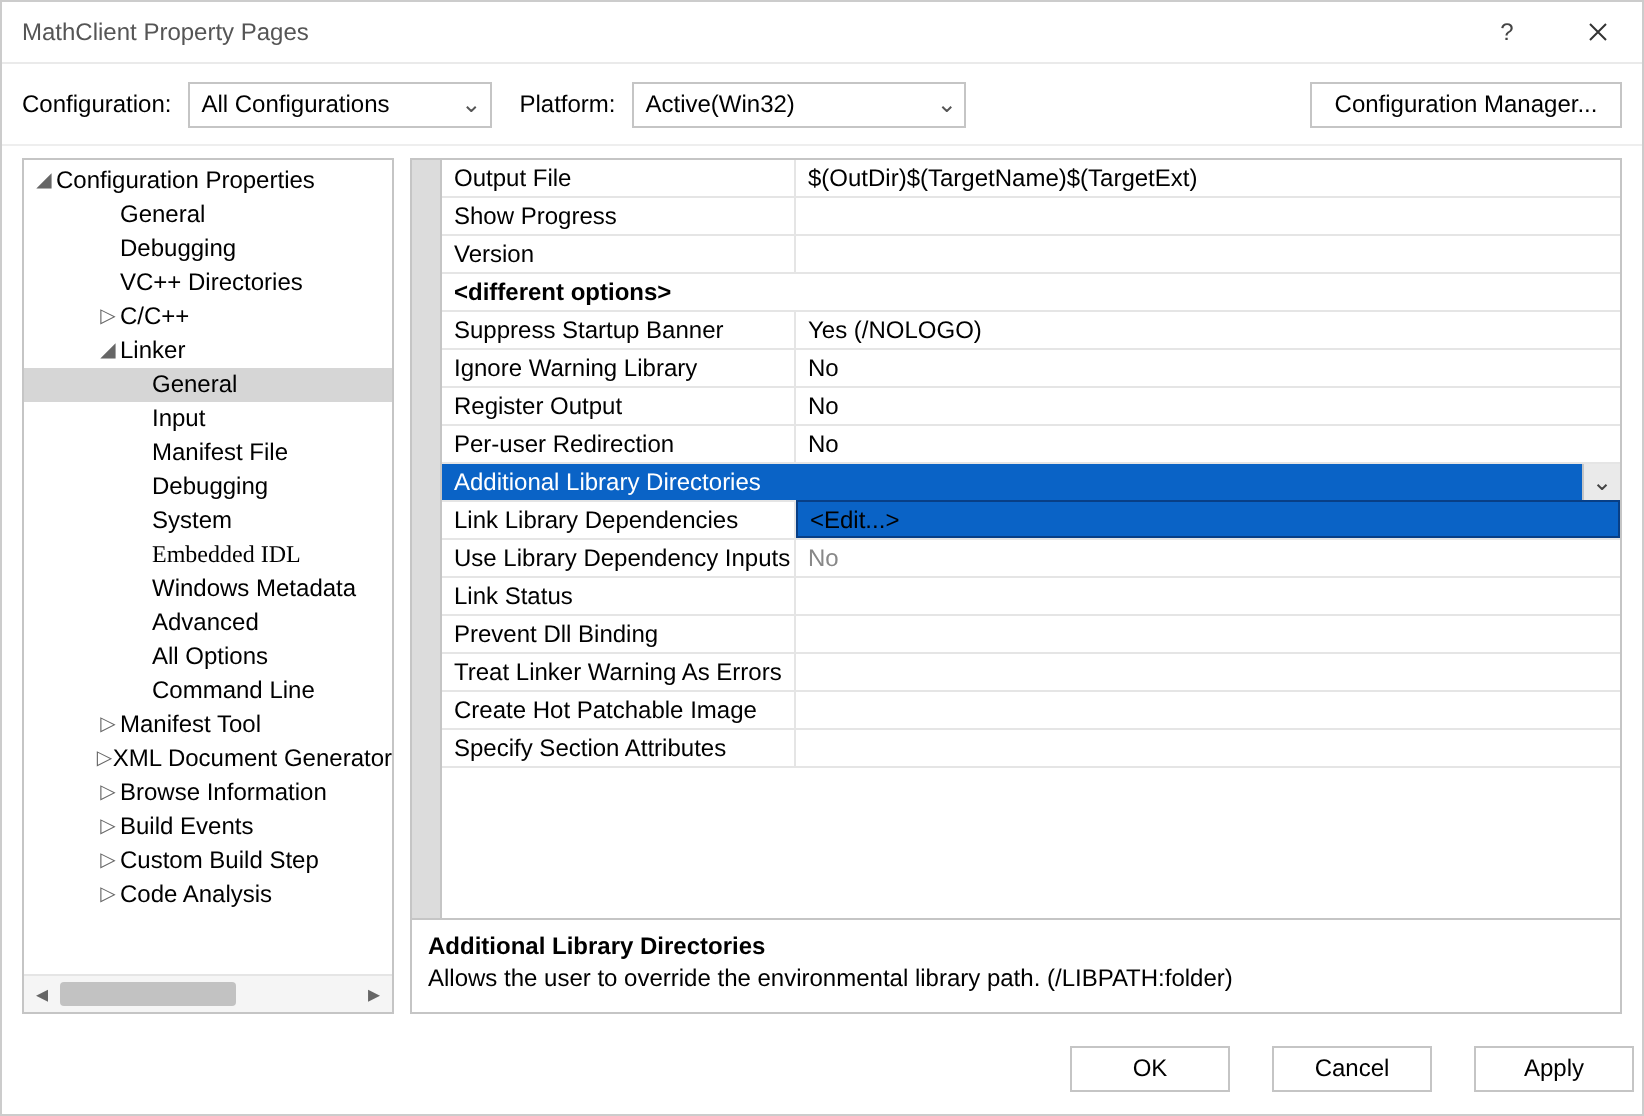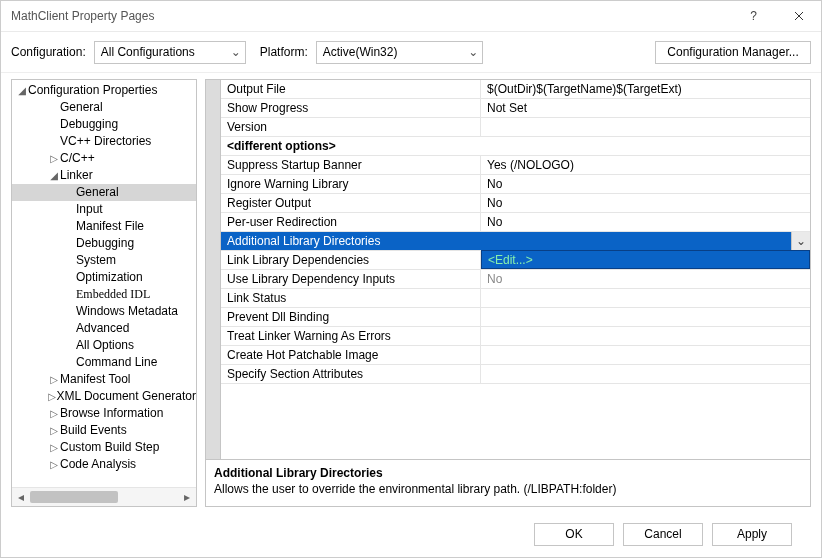--- a/index.html
+++ b/index.html
@@ -20,29 +20,29 @@
   .tree-scroll .track{flex:1;height:16px;position:relative}
   .tree-scroll .thumb{position:absolute;left:0;top:2px;height:12px;width:88px;background:#c2c2c2;border-radius:2px}
   .tnode{height:17px;line-height:17px;white-space:nowrap;display:flex;align-items:center;cursor:default}
   .tglyph{width:12px;text-align:center;color:#666;font-size:10px;display:inline-block}
   .tnode.sel{background:#d6d6d6}
   .right{flex:1;display:flex;flex-direction:column;min-height:0}
   .grid{flex:1;border:1px solid #c5c5c5;position:relative;overflow:hidden;display:flex}
   .gutter{width:14px;background:#dcdcdc;border-right:1px solid #c5c5c5}
   .rows{flex:1;display:flex;flex-direction:column}
   .row{height:18px;line-height:18px;display:flex;border-bottom:1px solid #e5e5e5}
-  .row .name{width:260px;padding-left:6px;box-sizing:border-box;border-right:1px solid #e5e5e5;overflow:hidden}
+  .row .name{width:177px;padding-left:6px;box-sizing:border-box;border-right:1px solid #e5e5e5;overflow:hidden}
   .row .val{flex:1;padding-left:6px;box-sizing:border-box;overflow:hidden}
   .row.selected .name,.row.selected .val{background:#0a63c6;color:#fff}
   .row.selected .name{border-right-color:#0a63c6}
   .row.drop .val{display:flex;align-items:center;justify-content:space-between;padding-right:0}
   .row.drop .ddbtn{width:18px;height:18px;border-left:1px solid #c5c5c5;background:#eaeaea;display:flex;align-items:center;justify-content:center;color:#444}
   .help{border:1px solid #c5c5c5;border-top:none;padding:6px 8px 10px;box-sizing:border-box}
   .help .htitle{font-weight:bold;margin-bottom:2px}
-  .footer{height:46px;display:flex;align-items:center;justify-content:flex-end;gap:9px;padding:0 29px}
+  .footer{height:46px;display:flex;align-items:center;justify-content:flex-end;gap:21px;padding:0 4px}
   .btn.footer-btn{width:80px;justify-content:center}
   svg{display:block}
 </style>
 </head>
 <body>
 
 <div class="window">
 
   <div class="titlebar">
     <div class="title">MathClient Property Pages</div>
@@ -111,24 +111,20 @@
             <span>Manifest File</span>
           </div>
           <div class="tnode" style="padding-left: 52px;">
             <span class="tglyph"></span>
             <span>Debugging</span>
           </div>
           <div class="tnode" style="padding-left: 52px;">
             <span class="tglyph"></span>
             <span>System</span>
           </div>
-          <div class="tnode" style="padding-left: 52px;">
-            <span class="tglyph"></span>
-            <span>Optimization</span>
-          </div>
           <div class="tnode" style="padding-left: 52px; font-family: Liberation Serif, serif;">
             <span class="tglyph"></span>
             <span>Embedded IDL</span>
           </div>
           <div class="tnode" style="padding-left: 52px;">
             <span class="tglyph"></span>
             <span>Windows Metadata</span>
           </div>
           <div class="tnode" style="padding-left: 52px;">
             <span class="tglyph"></span>
@@ -179,21 +175,20 @@
     <div class="right">
       <div class="grid">
         <div class="gutter"></div>
         <div class="rows" id="grid-rows">
             <div class="row">
               <div class="name">Output File</div>
               <div class="val">$(OutDir)$(TargetName)$(TargetExt)</div>
             </div>
             <div class="row">
               <div class="name">Show Progress</div>
-              <div class="val">Not Set</div>
             </div>
             <div class="row">
               <div class="name">Version</div>
               <div class="val"></div>
             </div>
             <div class="row">
               <div class="val" style="font-weight: bold;">&lt;different options&gt;</div>
             </div>
             <div class="row">
               <div class="name">Suppress Startup Banner</div>
@@ -215,21 +210,21 @@
               <div class="name">Additional Library Directories</div>
               <div class="val">
                 <span></span>
                 <div class="ddbtn">
                   <span>⌄</span>
                 </div>
               </div>
             </div>
             <div class="row" style="position: relative;">
               <div class="name">Link Library Dependencies</div>
-              <div class="val" style="background: rgb(10, 99, 198); color: #86efac; border: 1px solid rgb(8, 63, 134); margin-top: -1px; margin-right: 0px; padding-left: 6px;">&lt;Edit...&gt;</div>
+              <div class="val" style="background: rgb(10, 99, 198); color: #000000; border: 1px solid rgb(8, 63, 134); margin-top: -1px; margin-right: 0px; padding-left: 6px;">&lt;Edit...&gt;</div>
             </div>
             <div class="row">
               <div class="name">Use Library Dependency Inputs</div>
               <div class="val" style="color: rgb(136, 136, 136);">No</div>
             </div>
             <div class="row">
               <div class="name">Link Status</div>
               <div class="val"></div>
             </div>
             <div class="row">

